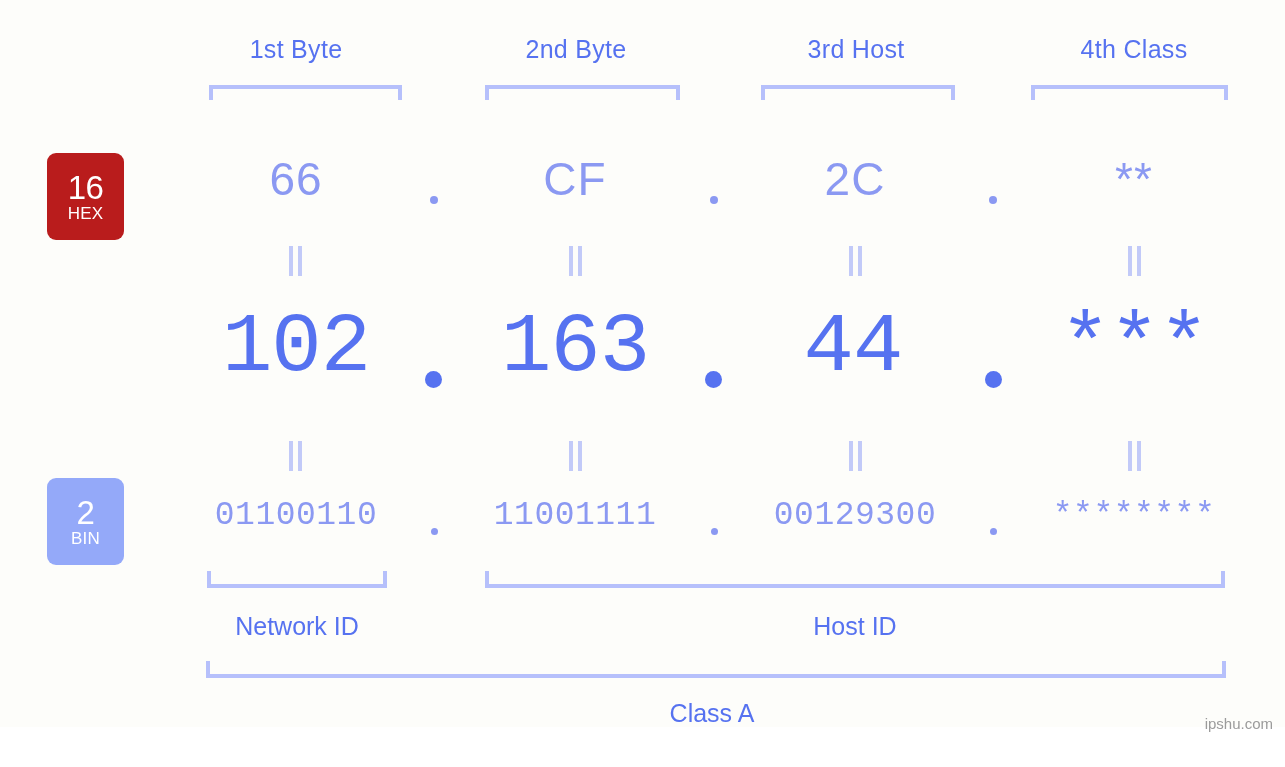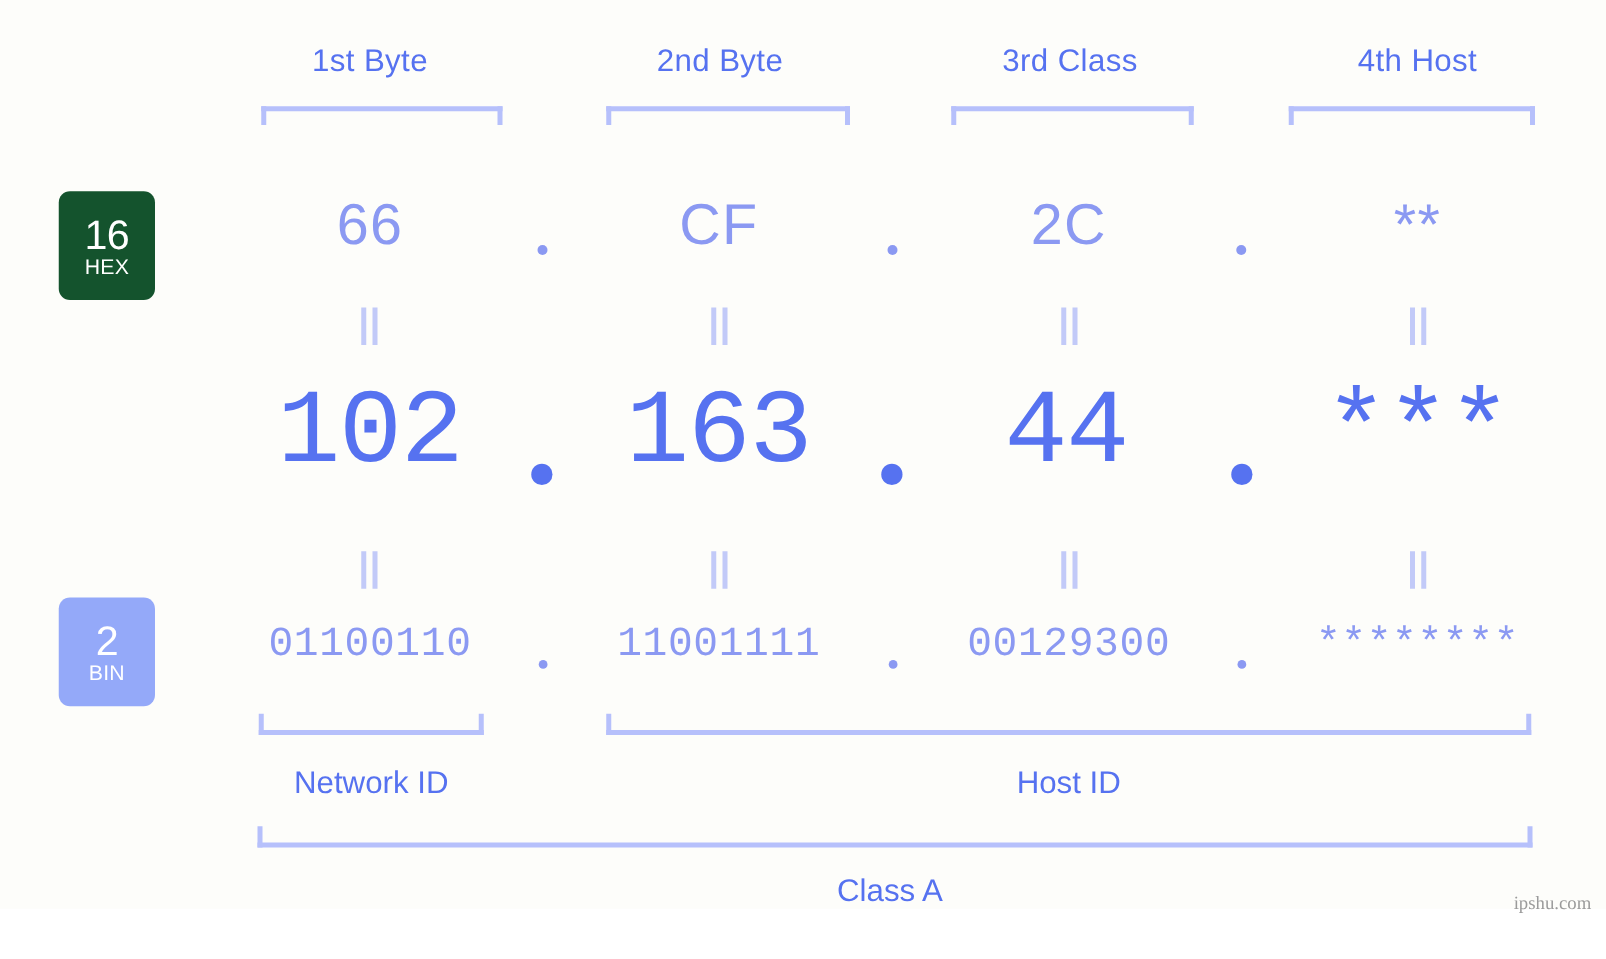--- a/index.html
+++ b/index.html
@@ -39,21 +39,21 @@
     font-size: 33px;
     font-weight: 400;
     letter-spacing: -0.5px;
     margin-bottom: 1px;
   }
   .badge .nm {
     font-size: 17px;
     font-weight: 400;
     letter-spacing: 0.2px;
   }
-  #badge-hex { top: 153px; background: #14532d; }
+  #badge-hex { top: 153px; background: #b91c1c; }
   #badge-dec { top: 315px; background: #8590ee; }
   #badge-bin { top: 478px; background: #94a9f9; }
 
   
   .byte-label {
     position: absolute;
     top: 35px;
     width: 200px;
     text-align: center;
     font-size: 25px;
@@ -144,35 +144,35 @@
     font-size: 25px;
     color: #5672f0;
     white-space: nowrap;
   }
 
   
   #watermark {
     position: absolute;
     right: 12px;
     top: 715px;
-    font-family: Liberation Serif, serif;
+    font-family: Liberation Sans, sans-serif;
     font-size: 15px;
     color: #9b9b9b;
     letter-spacing: 0px;
   }
 </style>
 </head>
 <body>
 
 <div id="stage">
 
   <div class="byte-label" style="left:196px">1st Byte</div>
   <div class="byte-label" style="left:476px">2nd Byte</div>
-  <div class="byte-label" style="left:756px">3rd Class</div>
-  <div class="byte-label" style="left:1034px">4th Host</div>
+  <div class="byte-label" style="left:756px">3rd Host</div>
+  <div class="byte-label" style="left:1034px">4th Class</div>
 
   <div class="bracket-down" style="left:209px;  top:85px; width:193px;"></div>
   <div class="bracket-down" style="left:485px;  top:85px; width:195px;"></div>
   <div class="bracket-down" style="left:761px;  top:85px; width:194px;"></div>
   <div class="bracket-down" style="left:1031px; top:85px; width:197px;"></div>
 
   <div class="badge" id="badge-hex">
     <span class="num">16</span>
     <span class="nm">HEX</span>
   </div>

